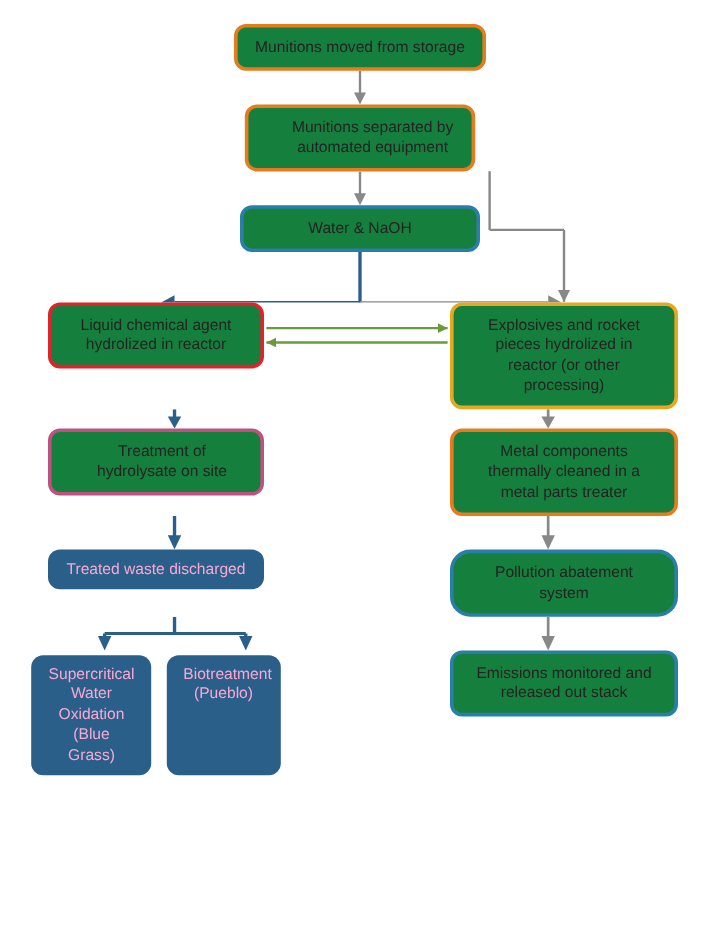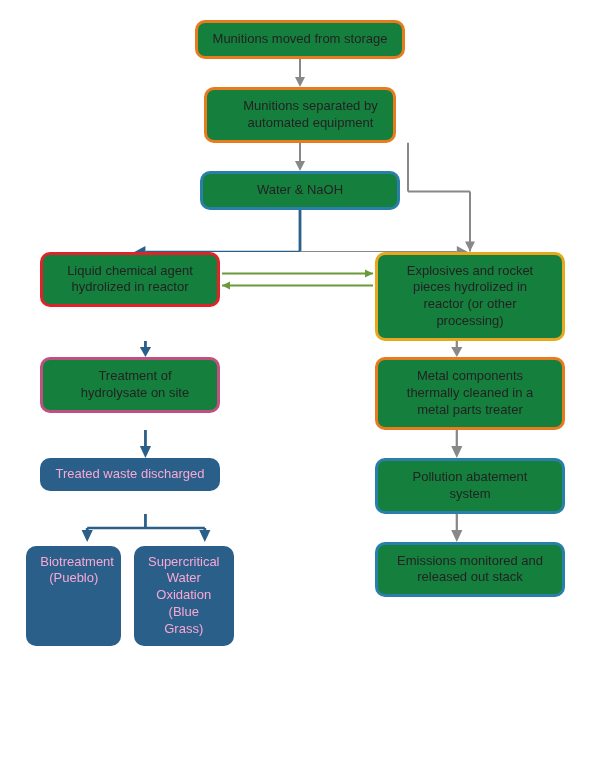--- a/index.html
+++ b/index.html
@@ -206,21 +206,21 @@
   </div>
 
   <div class="two-col">
     <div class="col-left">
       <div class="box box-blue-fill" id="box-waste" style="width:180px;">
         <span>Treated waste discharged</span>
       </div>
     </div>
     <div style="width:60px;"></div>
     <div class="col-right">
-      <div class="box box-teal-border" id="box-pollution" style="width:190px;">
+      <div class="box box-teal-border" id="box-pollution" style="width:190px;border-radius:17px;">
         <span>Pollution abatement system</span>
       </div>
     </div>
   </div>
 
   <div style="height:28px;width:100%;position:relative;">
     <svg width="100%" height="28" viewBox="0 0 500 28" preserveAspectRatio="none" style="position:absolute;top:0;left:0;width:100%;height:28px;">
 
       <line x1="112" y1="0" x2="112" y2="14" stroke="#2a5f8a" stroke-width="2.5"></line>
       <line x1="60" y1="14" x2="165" y2="14" stroke="#2a5f8a" stroke-width="2.5"></line>
@@ -230,26 +230,26 @@
       <polygon points="160,16 170,16 165,28" fill="#2a5f8a"></polygon>
 
       <line x1="390" y1="0" x2="390" y2="18" stroke="#888" stroke-width="2"></line>
       <polygon points="385,16 395,16 390,28" fill="#888"></polygon>
     </svg>
   </div>
 
   <div class="two-col">
     <div class="col-left">
       <div class="bottom-row">
+        <div class="box box-blue-fill bottom-box" id="box-super" style="width:100px;">
+          <span>Supercritical Water Oxidation (Blue Grass)</span>
+        </div>
         <div class="box box-blue-fill bottom-box" id="box-bio">
           <span>Biotreatment (Pueblo)</span>
         </div>
-        <div class="box box-blue-fill bottom-box" id="box-super" style="width:100px;">
-          <span>Supercritical Water Oxidation (Blue Grass)</span>
-        </div>
       </div>
     </div>
     <div style="width:60px;"></div>
     <div class="col-right">
       <div class="box box-teal-border" id="box-emissions" style="width:190px;">
         <span>Emissions monitored and released out stack</span>
       </div>
     </div>
   </div>
 

